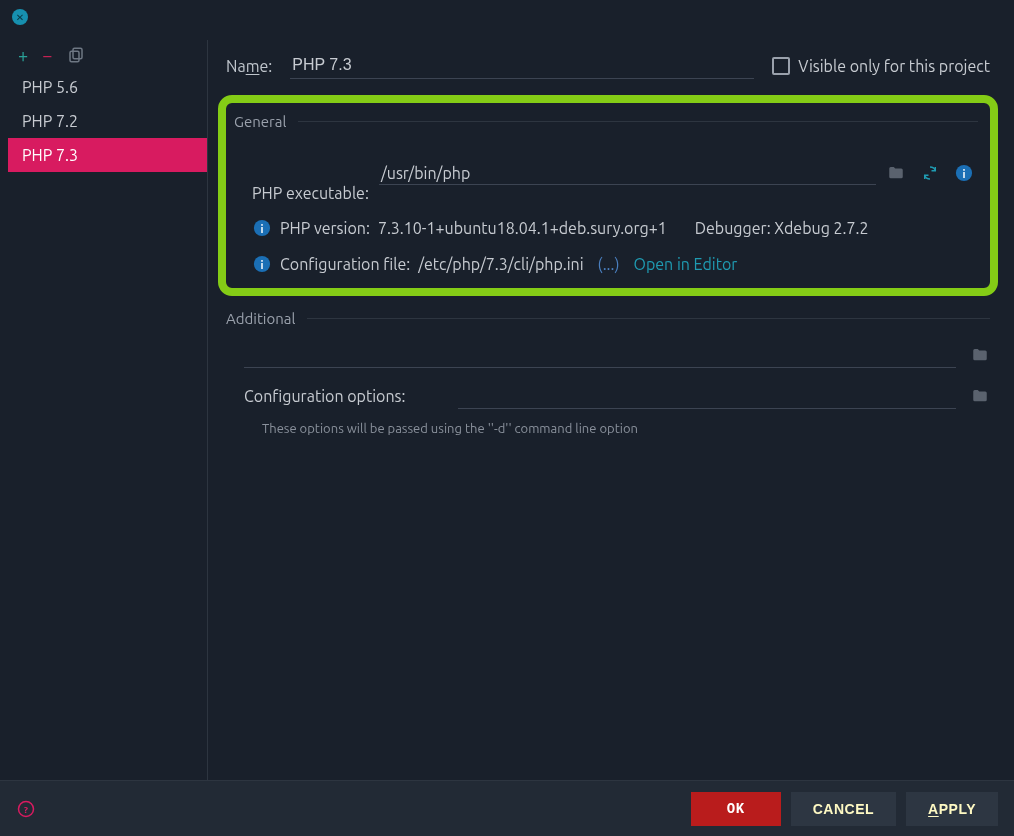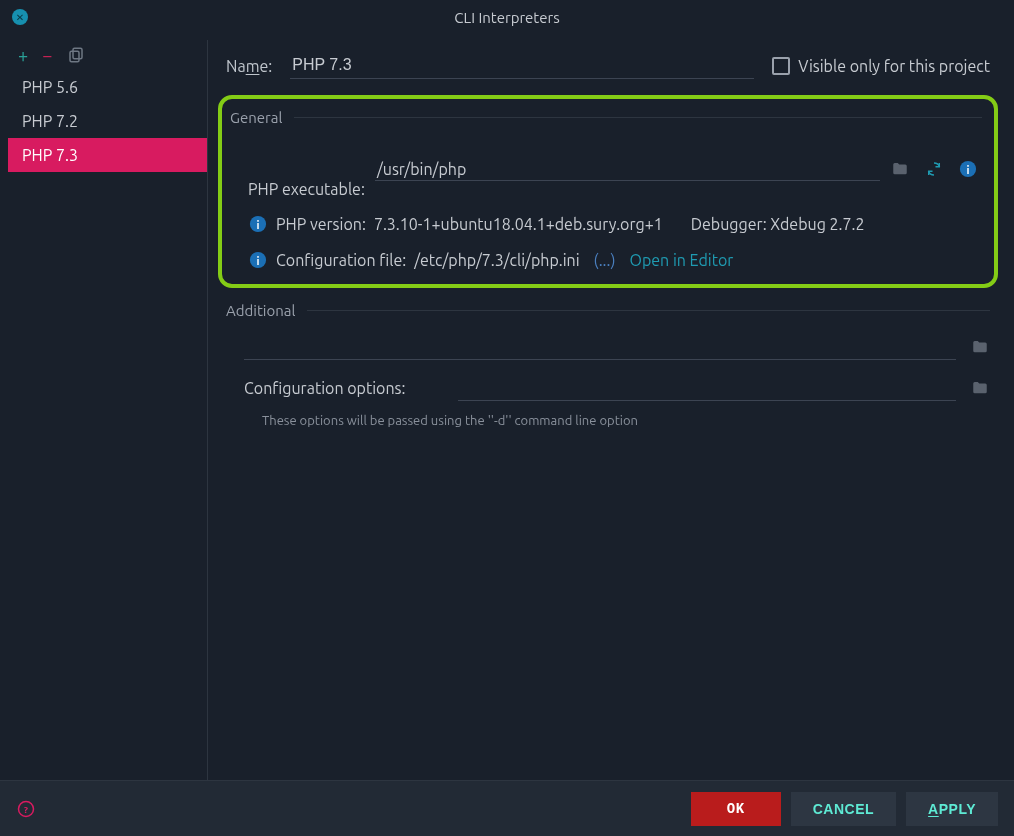--- a/index.html
+++ b/index.html
@@ -88,21 +88,21 @@
     width:18px;height:18px;border:2px solid #9aa1ac;border-radius:2px;
     display:inline-block;
   }
   .section-title {
     display:flex; align-items:center; gap:12px;
     color:#9aa1ac; font-size:15px;
     margin: 6px 0 6px 0;
   }
   .section-title .line { flex:1; height:1px; background:#2d3540;}
   .general-box {
-    border: 4px solid #84cc16;
+    border: 8px solid #84cc16;
     border-radius: 14px;
     padding: 4px 12px 14px 8px;
     margin: -4px -8px 14px -8px;
   }
   .row { display:flex; align-items:center; gap:10px; margin-top:14px; font-size:16px;}
   .row .label{ color:#c7cbd1; margin-left:18px;margin-top:40px;}
   .executable-row .input-like{
     flex:1; min-width:0;
     border-bottom:1px solid #3c4452;
     padding:2px 2px; color:#c7cbd1;
@@ -135,41 +135,40 @@
     border-top:1px solid #2d3540;
     background:#222a35;
   }
   .help-btn { color:#d81b60; }
   .help-btn svg{width:18px;height:18px;}
   .spacer{flex:1;}
   .btn {
     height:34px; min-width:90px;
     padding:0 22px;
     background:#2d3642;
-    color:#5eead4;
+    color:#fef9c3;
     border:none;
     font-size:14px;
     letter-spacing:0.5px;
     font-weight:600;
     display:inline-flex;align-items:center;justify-content:center;
   }
   .btn.primary { background:#b91c1c; color:#fff;font-family:Liberation Mono, monospace;}
   .btn .ul { text-decoration: underline; text-underline-offset:2px;}
   .underline-letter { text-decoration: underline; text-underline-offset:2px;}
 </style>
 </head>
 <body>
 
 <div class="window">
 
   <div class="titlebar">
     <div class="close-btn">
       <span>✕</span>
     </div>
-    <div class="title">CLI Interpreters</div>
   </div>
 
   <div class="body">
 
     <div class="sidebar">
       <div class="sidebar-toolbar">
         <span class="sb-add">+</span>
         <span class="sb-remove">−</span>
         <span class="sb-copy icon-btn">
           <svg viewBox="0 0 24 24">

